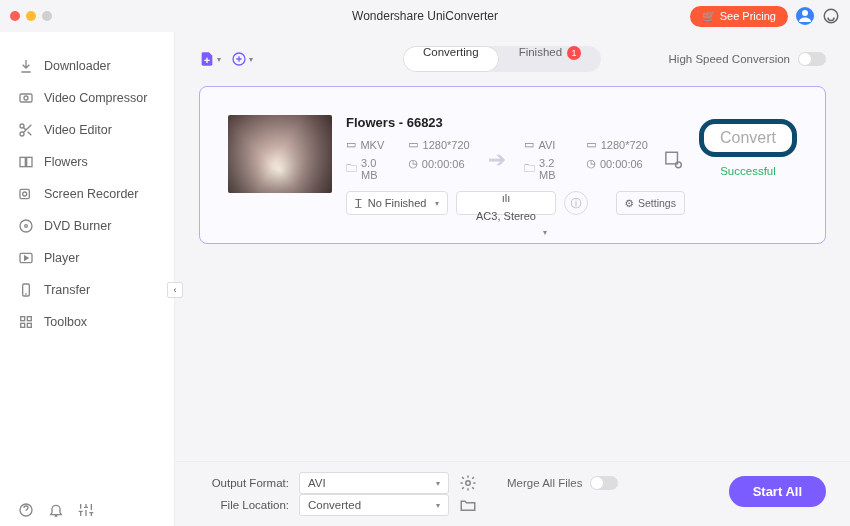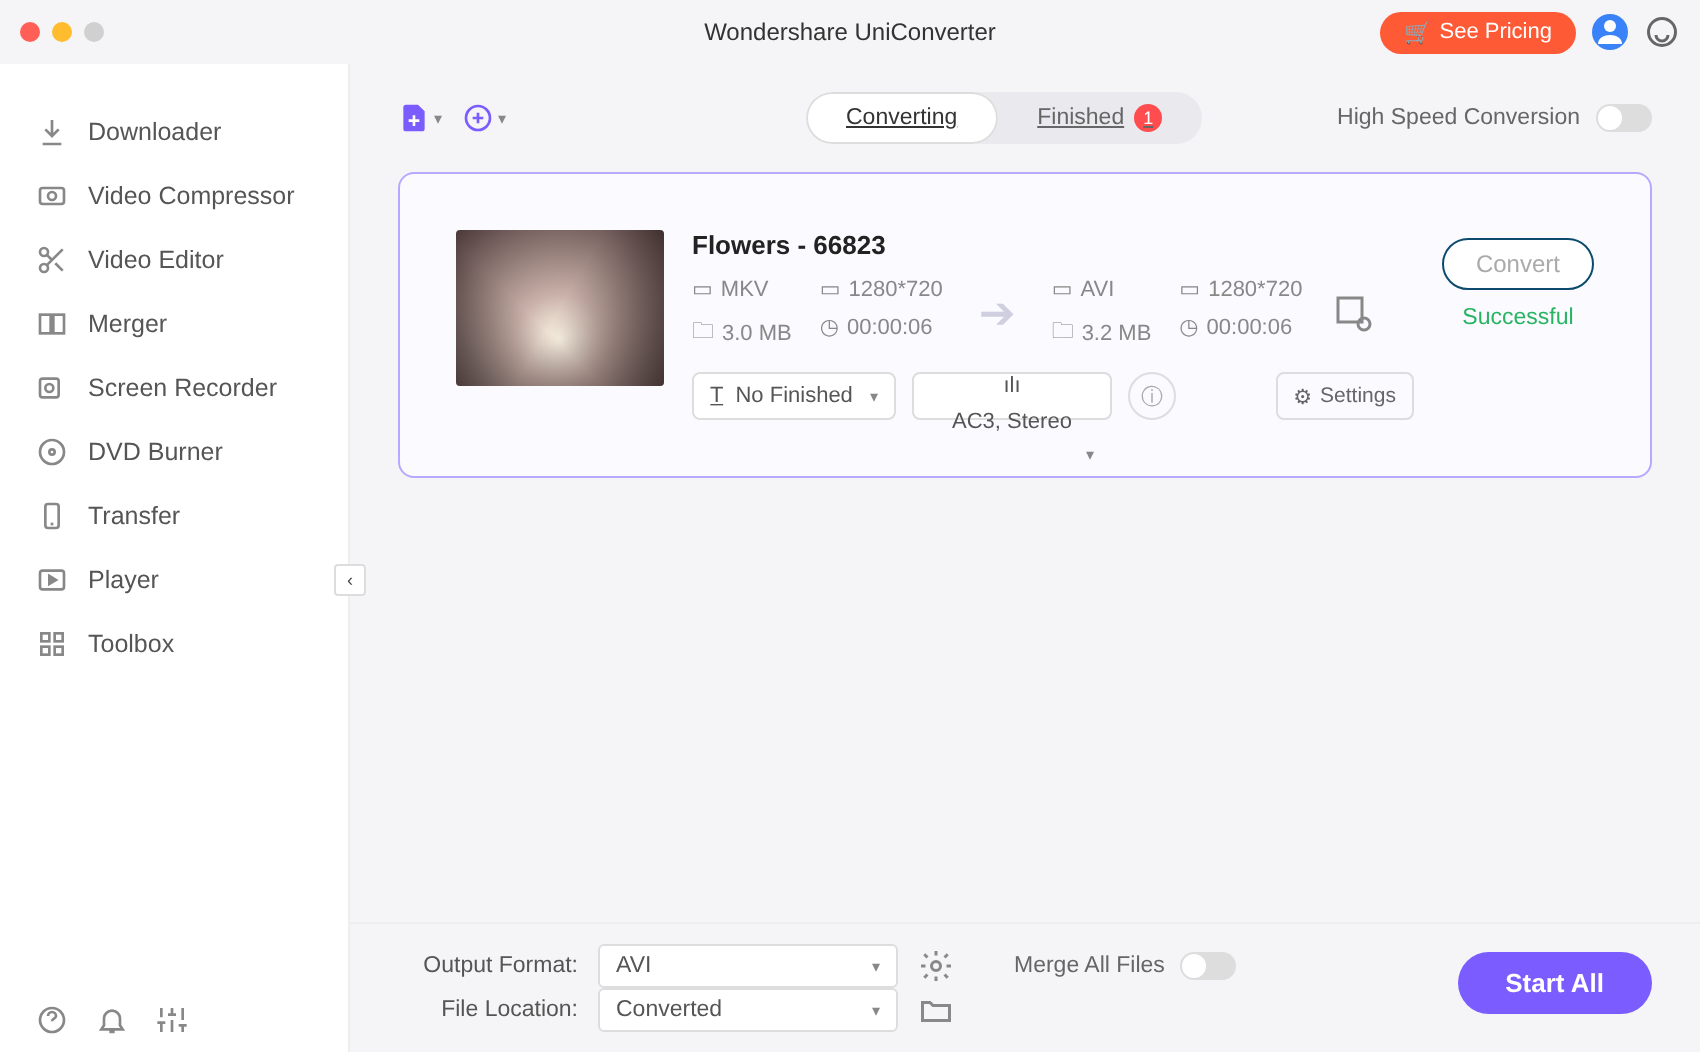--- a/index.html
+++ b/index.html
@@ -24,40 +24,40 @@
 .side-icon { width: 16px; height: 16px; display: flex; align-items:center; justify-content:center; color:#888; }
 .side-item.active .side-icon { color:#5b3cc4; }
 .collapse-handle { position: absolute; right: -9px; top: 250px; width: 16px; height: 16px; background: #fff; border:1px solid #ddd; border-radius: 2px; display:flex;align-items:center;justify-content:center; font-size:9px; color:#444; cursor:pointer;}
 .sidebar-bottom { margin-top: auto; display:flex; gap: 14px; padding: 12px 18px; color:#888;}
 
 .content { flex: 1; display:flex; flex-direction: column; }
 .toolbar { display:flex; align-items:center; padding: 14px 24px; gap: 10px; }
 .tool-btn { width: 22px; height: 22px; display:flex; align-items:center; justify-content:center; cursor:pointer; position:relative;}
 .tool-caret { font-size:8px; color:#888; margin-left:2px;}
 .seg { margin-left: 140px; background:#eaeaee; border-radius: 14px; display:flex; align-items:center; height:26px; overflow:hidden;}
-.seg-btn { padding: 0 20px; font-size:11.5px; color:#666; height:100%; display:flex; align-items:center; gap:5px; cursor:pointer;text-decoration:underline;}
+.seg-btn { padding: 0 20px; font-size:11.5px; color:#666; height:100%; display:flex; align-items:flex-start; gap:5px; cursor:pointer;}
 .seg-btn.active { background:#fff; border-radius:14px; color:#333; box-shadow:0 0 0 1px #ddd inset;}
 .badge { background:#ff4d4f; color:#fff; border-radius:8px; font-size:9px; width:14px; height:14px; display:inline-flex; align-items:center; justify-content:center;}
 .hsconv { margin-left:auto; display:flex; align-items:center; gap:8px; font-size:11.5px; color:#666;}
 .toggle { width:28px; height:14px; background:#ddd; border-radius:8px; position:relative; cursor:pointer;}
 .toggle::after { content:''; position:absolute; width:12px; height:12px; background:#fff; border-radius:50%; top:1px; left:1px;}
 
 .card-area { padding: 0 24px; flex:1;}
 .task { border:1.5px solid #b8a8ff; border-radius:8px; padding: 28px; display:flex; gap:14px; background:#fafaff;}
 .thumb { width:104px; height:78px; background: radial-gradient(circle at 50% 70%, #fff8e8 0%, #c9b0a8 30%, #4a3838 100%); border-radius:2px; flex-shrink:0; position:relative; overflow:hidden;}
 .thumb::before{ content:''; position:absolute; inset:0; background: linear-gradient(45deg, rgba(0,0,0,0.4) 0%, transparent 40%), linear-gradient(-60deg, rgba(30,20,20,0.6) 0%, transparent 50%);}
 .task-body { flex:1; }
 .task-title { font-size:13px; font-weight:700; color:#222; margin-bottom:8px;}
 .meta-rows { display:flex; align-items:flex-start; gap: 14px;}
 .meta-col { display:flex; flex-direction:column; gap:6px; font-size:11px; color:#888;}
 .meta-cell { display:flex; align-items:center; gap:4px;}
 .arrow { color:#cfcfe0; font-size:22px; align-self:center; padding: 0 4px;}
 .target-icon { width:24px; height:24px; display:flex; align-items:center; justify-content:center; color:#888; align-self:center; cursor:pointer;}
 .task-right { display:flex; flex-direction:column; align-items:center; gap:8px; padding-top:4px;}
-.convert-btn { border:1px solid #0c4a6e; background:#fff; color:#aaa; border-radius:16px; padding:5px 16px; font-size:12px; cursor:pointer;}
+.convert-btn { border:5px solid #0c4a6e; background:#fff; color:#aaa; border-radius:16px; padding:5px 16px; font-size:16px; cursor:pointer;}
 .status-success { color:#28b463; font-size:11.5px; font-weight:500;}
 .controls-row { display:flex; gap:8px; margin-top:10px; align-items:center;}
 .dropdown { border:1px solid #ddd; background:#fff; border-radius:4px; height:24px; display:flex; align-items:center; padding:0 8px; font-size:11px; color:#555; cursor:pointer; gap:6px;}
 .dropdown .caret { margin-left:auto; font-size:8px; color:#888;}
 .subtitle-dd{ width:102px;}
 .audio-dd{ width:100px;flex-direction:column;}
 .circle-btn { width:24px; height:24px; border:1px solid #ddd; border-radius:12px; display:flex; align-items:center; justify-content:center; font-size:11px; color:#aaa; cursor:pointer;}
 .settings-btn { border:1px solid #ddd; border-radius:4px; height:24px; padding:0 8px; font-size:10.5px; color:#666; display:flex; align-items:center; gap:4px; cursor:pointer; margin-left:auto;}
 
 .footer { border-top:1px solid #eee; padding: 10px 24px 14px; display:flex; flex-direction:column; gap:0;}
@@ -130,21 +130,21 @@
         </span>
         <span>Video Editor</span>
       </div>
     <div class="side-item">
         <span class="side-icon">
           <svg viewBox="0 0 24 24" fill="none" stroke="currentColor" stroke-width="2">
             <rect x="3" y="5" width="8" height="14"></rect>
             <rect x="13" y="5" width="8" height="14"></rect>
           </svg>
         </span>
-        <span>Merger</span>
+        <span>Flowers</span>
       </div>
     <div class="side-item">
         <span class="side-icon">
           <svg viewBox="0 0 24 24" fill="none" stroke="currentColor" stroke-width="2">
             <rect x="3" y="5" width="14" height="14" rx="2"></rect>
             <circle cx="10" cy="12" r="3"></circle>
           </svg>
         </span>
         <span>Screen Recorder</span>
       </div>
@@ -153,34 +153,34 @@
           <svg viewBox="0 0 24 24" fill="none" stroke="currentColor" stroke-width="2">
             <circle cx="12" cy="12" r="9"></circle>
             <circle cx="12" cy="12" r="2"></circle>
           </svg>
         </span>
         <span>DVD Burner</span>
       </div>
     <div class="side-item">
         <span class="side-icon">
           <svg viewBox="0 0 24 24" fill="none" stroke="currentColor" stroke-width="2">
+            <rect x="3" y="5" width="18" height="14" rx="2"></rect>
+            <path d="M10 9l5 3-5 3z" fill="currentColor"></path>
+          </svg>
+        </span>
+        <span>Player</span>
+      </div>
+    <div class="side-item">
+        <span class="side-icon">
+          <svg viewBox="0 0 24 24" fill="none" stroke="currentColor" stroke-width="2">
             <rect x="7" y="3" width="10" height="18" rx="2"></rect>
             <path d="M11 18h2"></path>
           </svg>
         </span>
         <span>Transfer</span>
-      </div>
-    <div class="side-item">
-        <span class="side-icon">
-          <svg viewBox="0 0 24 24" fill="none" stroke="currentColor" stroke-width="2">
-            <rect x="3" y="5" width="18" height="14" rx="2"></rect>
-            <path d="M10 9l5 3-5 3z" fill="currentColor"></path>
-          </svg>
-        </span>
-        <span>Player</span>
       </div>
     <div class="side-item">
         <span class="side-icon">
           <svg viewBox="0 0 24 24" fill="none" stroke="currentColor" stroke-width="2">
             <rect x="4" y="4" width="6" height="6"></rect>
             <rect x="14" y="4" width="6" height="6"></rect>
             <rect x="4" y="14" width="6" height="6"></rect>
             <rect x="14" y="14" width="6" height="6"></rect>
           </svg>
         </span>

